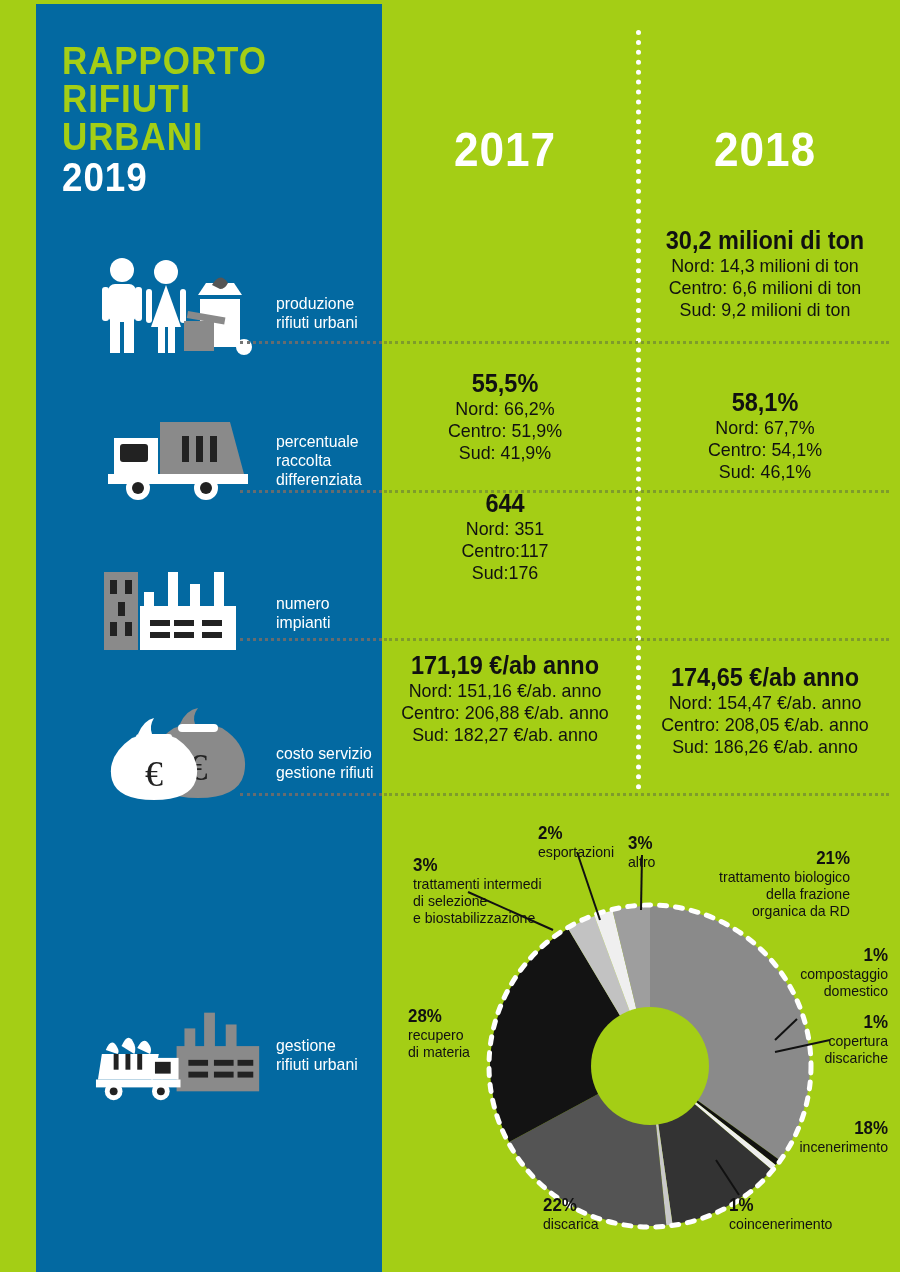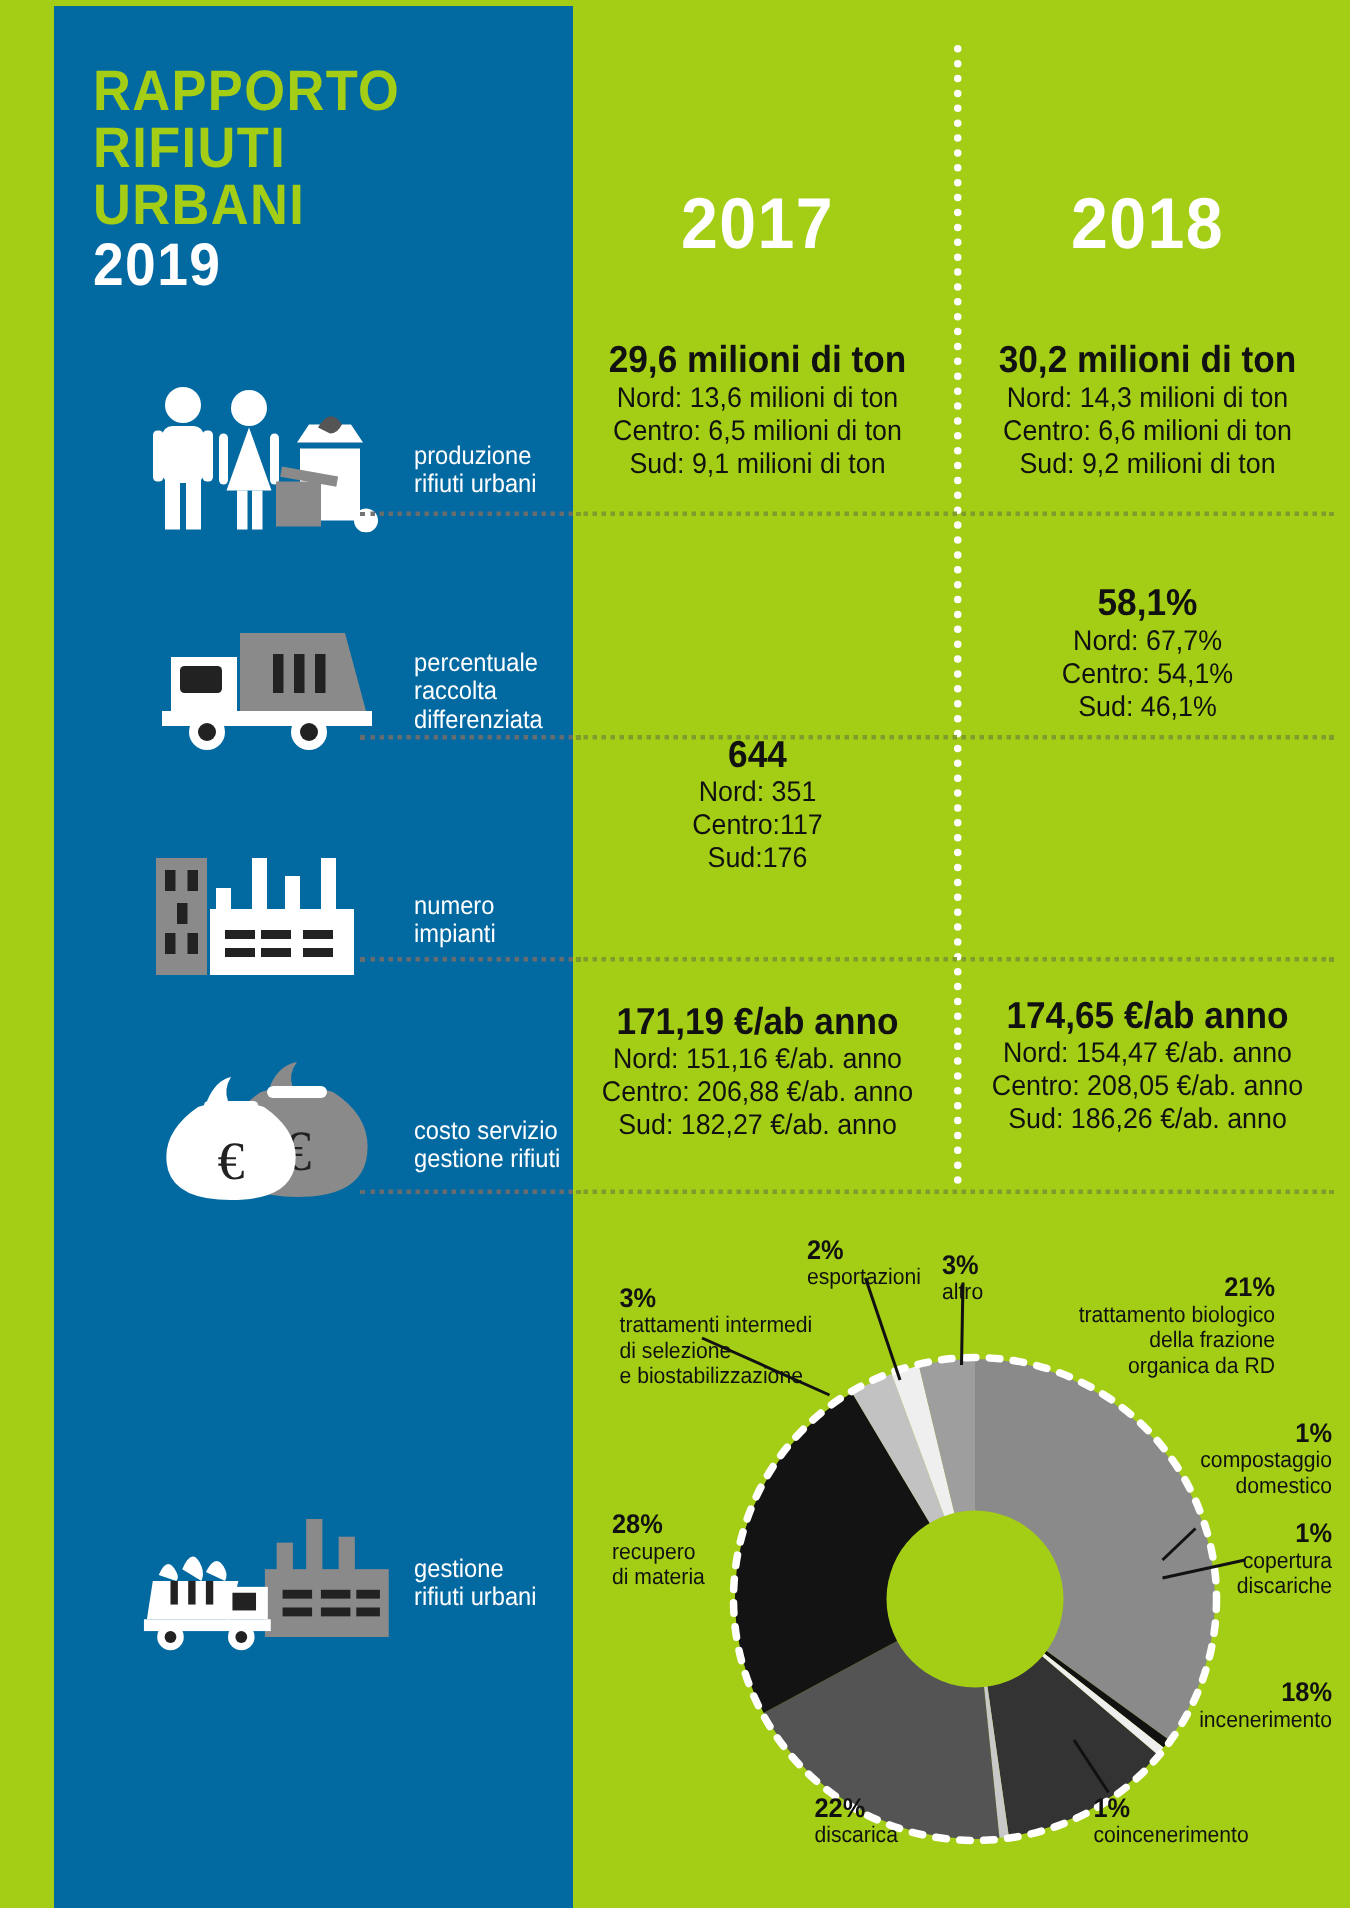--- a/index.html
+++ b/index.html
@@ -291,54 +291,54 @@
       <div>gestione</div>
       <div>rifiuti urbani</div>
     </div>
   </div>
 
   <div class="year" id="year-2017">2017</div>
   <div class="year" id="year-2018">2018</div>
 
   <div id="v-sep"></div>
 
-  <div class="cell col-a" style="top:225px;">
-    <span class="big">29,6 milioni di ton</span>
-    <span class="sub">Nord: 13,6 milioni di ton</span>
-    <span class="sub">Centro: 6,5 milioni di ton</span>
-    <span class="sub">Sud: 9,1 milioni di ton</span>
-  </div>
   <div class="cell col-b" style="top:225px;">
     <span class="big">30,2 milioni di ton</span>
     <span class="sub">Nord: 14,3 milioni di ton</span>
     <span class="sub">Centro: 6,6 milioni di ton</span>
     <span class="sub">Sud: 9,2 milioni di ton</span>
   </div>
   <div class="h-sep onleft" style="top:341px;"></div>
   <div class="h-sep onright" style="top:341px;"></div>
 
+  <div class="cell col-a" style="top:368px;">
+    <span class="big">55,5%</span>
+    <span class="sub">Nord: 66,2%</span>
+    <span class="sub">Centro: 51,9%</span>
+    <span class="sub">Sud: 41,9%</span>
+  </div>
   <div class="cell col-b" style="top:368px;margin-top:19px;">
     <span class="big">58,1%</span>
     <span class="sub">Nord: 67,7%</span>
     <span class="sub">Centro: 54,1%</span>
     <span class="sub">Sud: 46,1%</span>
   </div>
   <div class="h-sep onleft" style="top:490px;"></div>
   <div class="h-sep onright" style="top:490px;"></div>
 
   <div class="cell col-a" style="top:488px;">
     <span class="big">644</span>
     <span class="sub">Nord: 351</span>
     <span class="sub">Centro:117</span>
     <span class="sub">Sud:176</span>
   </div>
   <div class="h-sep onleft" style="top:638px;"></div>
   <div class="h-sep onright" style="top:638px;"></div>
 
-  <div class="cell col-a" style="top:666px;text-align:center;">
+  <div class="cell col-a" style="top:650px;text-align:center;">
     <span class="big">171,19 €/ab anno</span>
     <span class="sub">Nord: 151,16 €/ab. anno</span>
     <span class="sub">Centro: 206,88 €/ab. anno</span>
     <span class="sub">Sud: 182,27 €/ab. anno</span>
   </div>
   <div class="cell col-b" style="top:662px;">
     <span class="big">174,65 €/ab anno</span>
     <span class="sub">Nord: 154,47 €/ab. anno</span>
     <span class="sub">Centro: 208,05 €/ab. anno</span>
     <span class="sub">Sud: 186,26 €/ab. anno</span>

